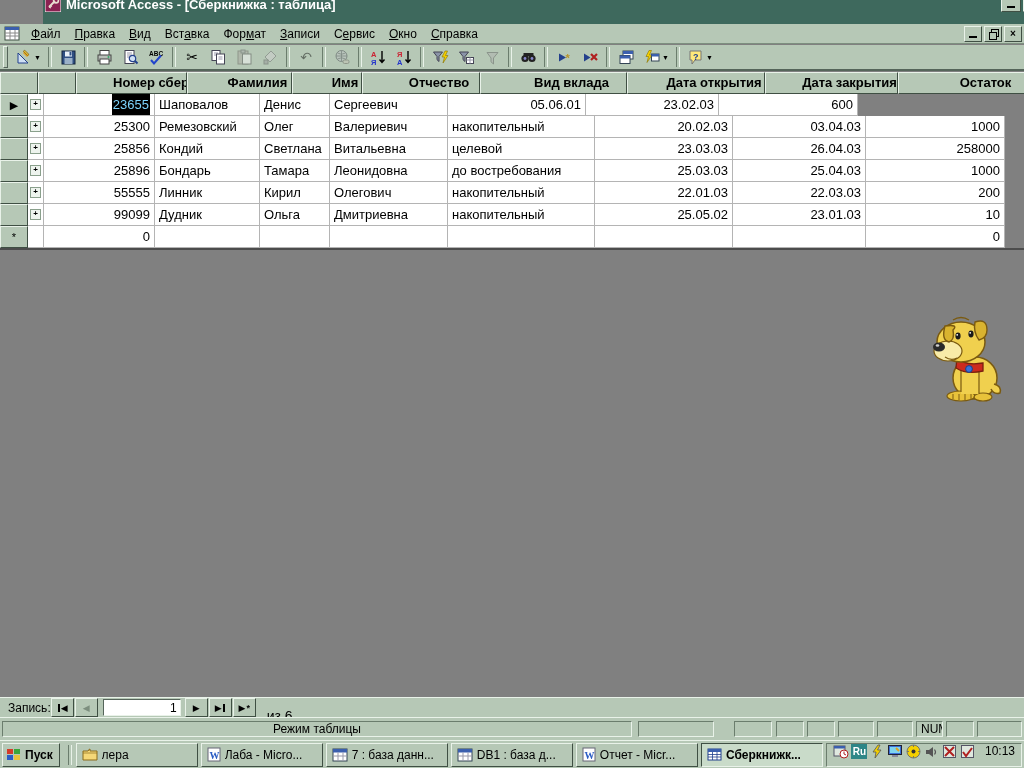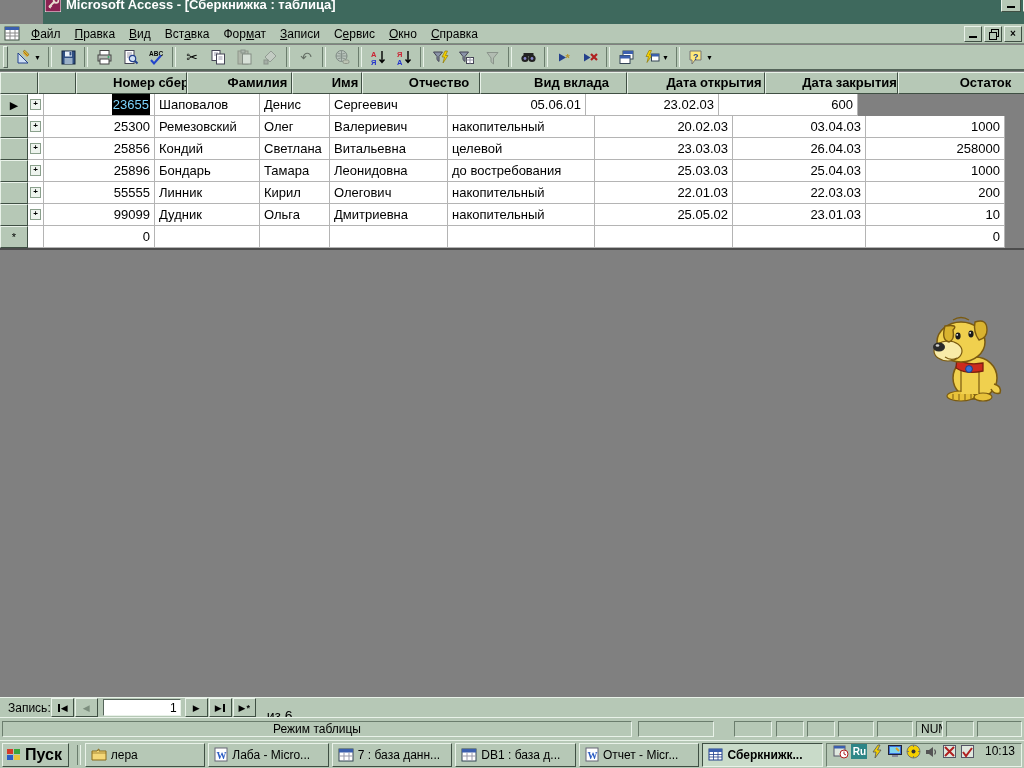--- a/index.html
+++ b/index.html
@@ -56,21 +56,21 @@
   #recbox{width:70px;height:15px;margin:0 4px;border-top:1px solid #55655a;border-left:1px solid #55655a;border-right:1px solid #e9f2e9;border-bottom:1px solid #e9f2e9;
           background:#fff;font-size:12px;text-align:right;padding:0 3px;font-family:"Liberation Sans",sans-serif;}
   #recnav .count{margin-left:10px;font-size:14px;margin-top:16px;}
   .star{color:#000;font-weight:bold;margin-left:1px;}
   
   #statusbar{position:absolute;left:0;top:717px;width:1024px;height:23px;background:#b6c8b6;border-top:1px solid #e9f2e9;}
   .spanel{position:absolute;top:3px;height:16px;box-sizing:border-box;border-top:1px solid #6b7d6d;border-left:1px solid #6b7d6d;border-right:1px solid #e9f2e9;border-bottom:1px solid #e9f2e9;
           font-size:12px;line-height:14px;padding:0 4px;overflow:hidden;white-space:nowrap;}
   
   #taskbar{position:absolute;left:0;top:740px;width:1024px;height:28px;background:#b6c8b6;border-top:1px solid #e9f2e9;display:flex;align-items:center;padding:0 2px;box-sizing:border-box;}
-  #startbtn{height:22px;display:flex;align-items:center;padding:0 6px 0 3px;font-weight:bold;font-size:16px;margin-right:4px;}
+  #startbtn{height:22px;display:flex;align-items:center;padding:0 6px 0 3px;font-weight:bold;font-size:12px;margin-right:4px;}
   #startbtn svg{margin-right:3px;}
   .qsep{width:2px;height:20px;border-left:1px solid #6b7d6d;border-right:1px solid #e9f2e9;margin:0 4px;}
   .taskitem{height:22px;display:flex;align-items:center;padding:0 5px;margin-right:3px;font-size:12px;overflow:hidden;white-space:nowrap;}
   .taskitem .ticon{margin-right:4px;flex:0 0 auto;display:flex;}
   .taskitem.active{border-top:1px solid #3f4f43;border-left:1px solid #3f4f43;border-right:1px solid #e9f2e9;border-bottom:1px solid #e9f2e9;background:#c9dbc9;font-weight:bold;}
   .taskitem .tlabel{overflow:hidden;text-overflow:ellipsis;}
   #tray{margin-left:auto;height:22px;display:flex;align-items:flex-start;padding:0 6px;border-top:1px solid #6b7d6d;border-left:1px solid #6b7d6d;border-right:1px solid #e9f2e9;border-bottom:1px solid #e9f2e9;}
   .trayicon{width:17px;height:16px;display:flex;align-items:center;justify-content:center;margin-right:1px;}
   .ru-ind{width:16px;height:15px;background:#2e8687;color:#fff;font-size:10px;font-weight:bold;display:flex;align-items:center;justify-content:center;}
   #clock{font-size:12px;margin-left:8px;}

